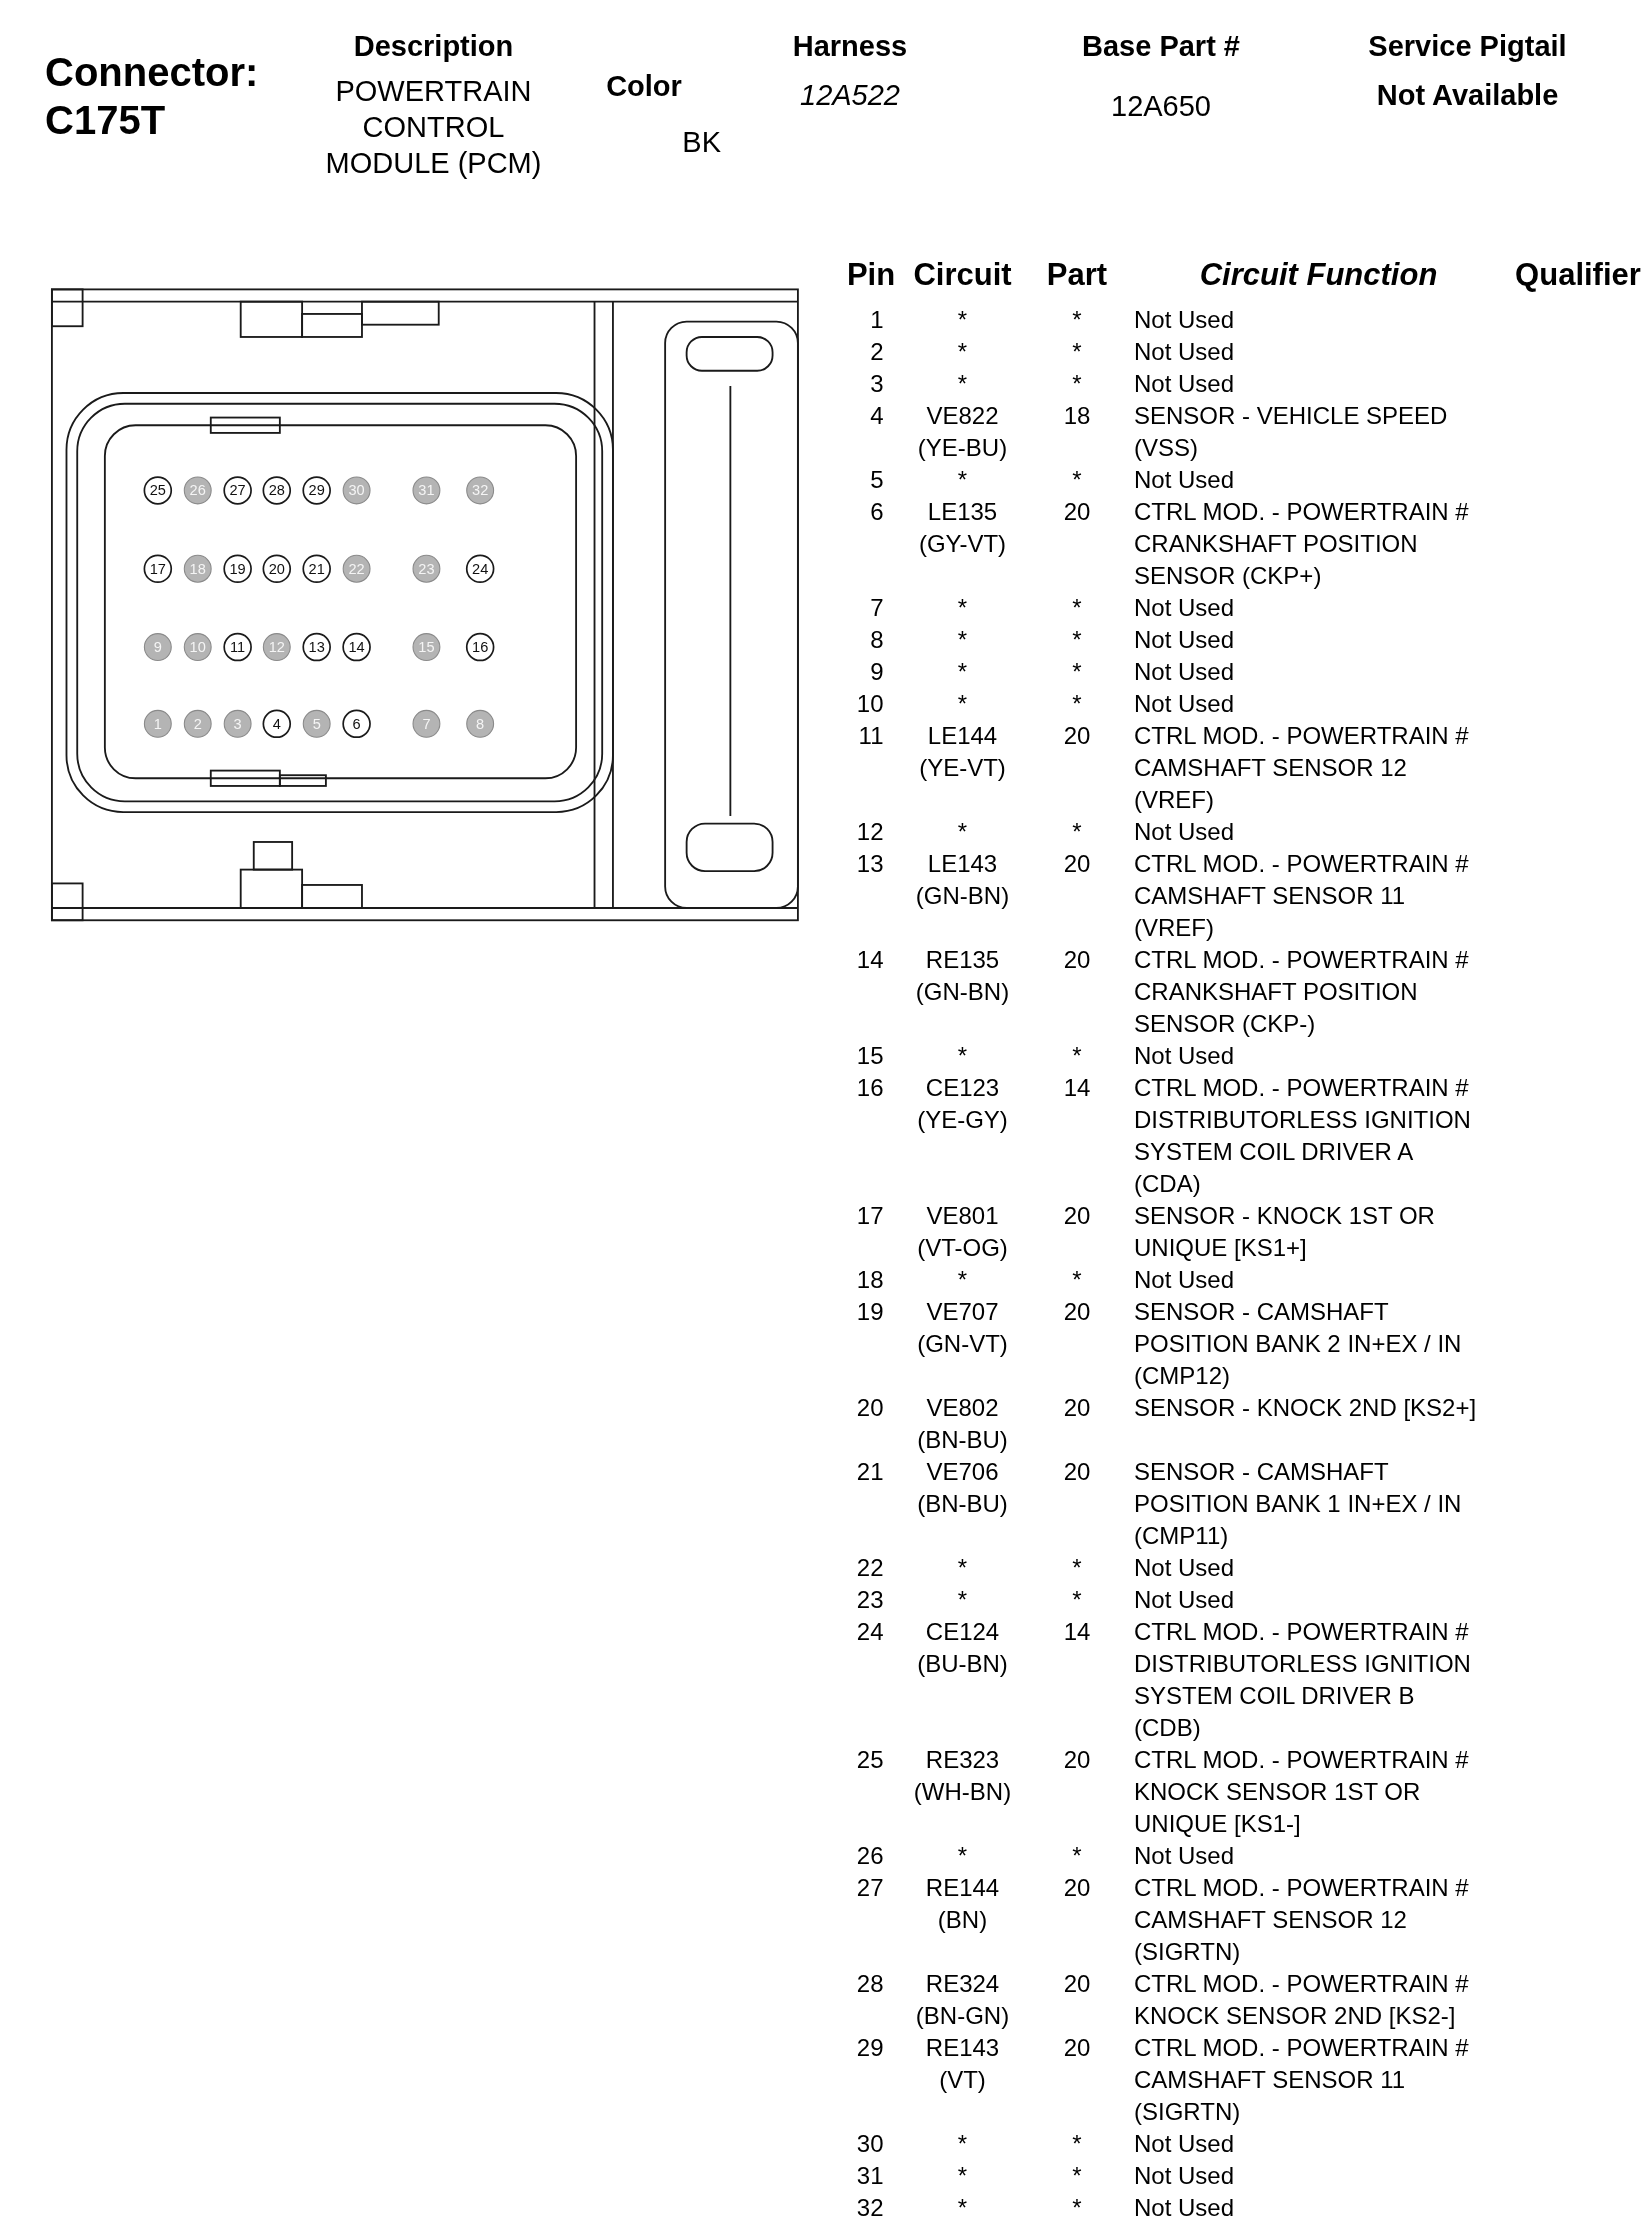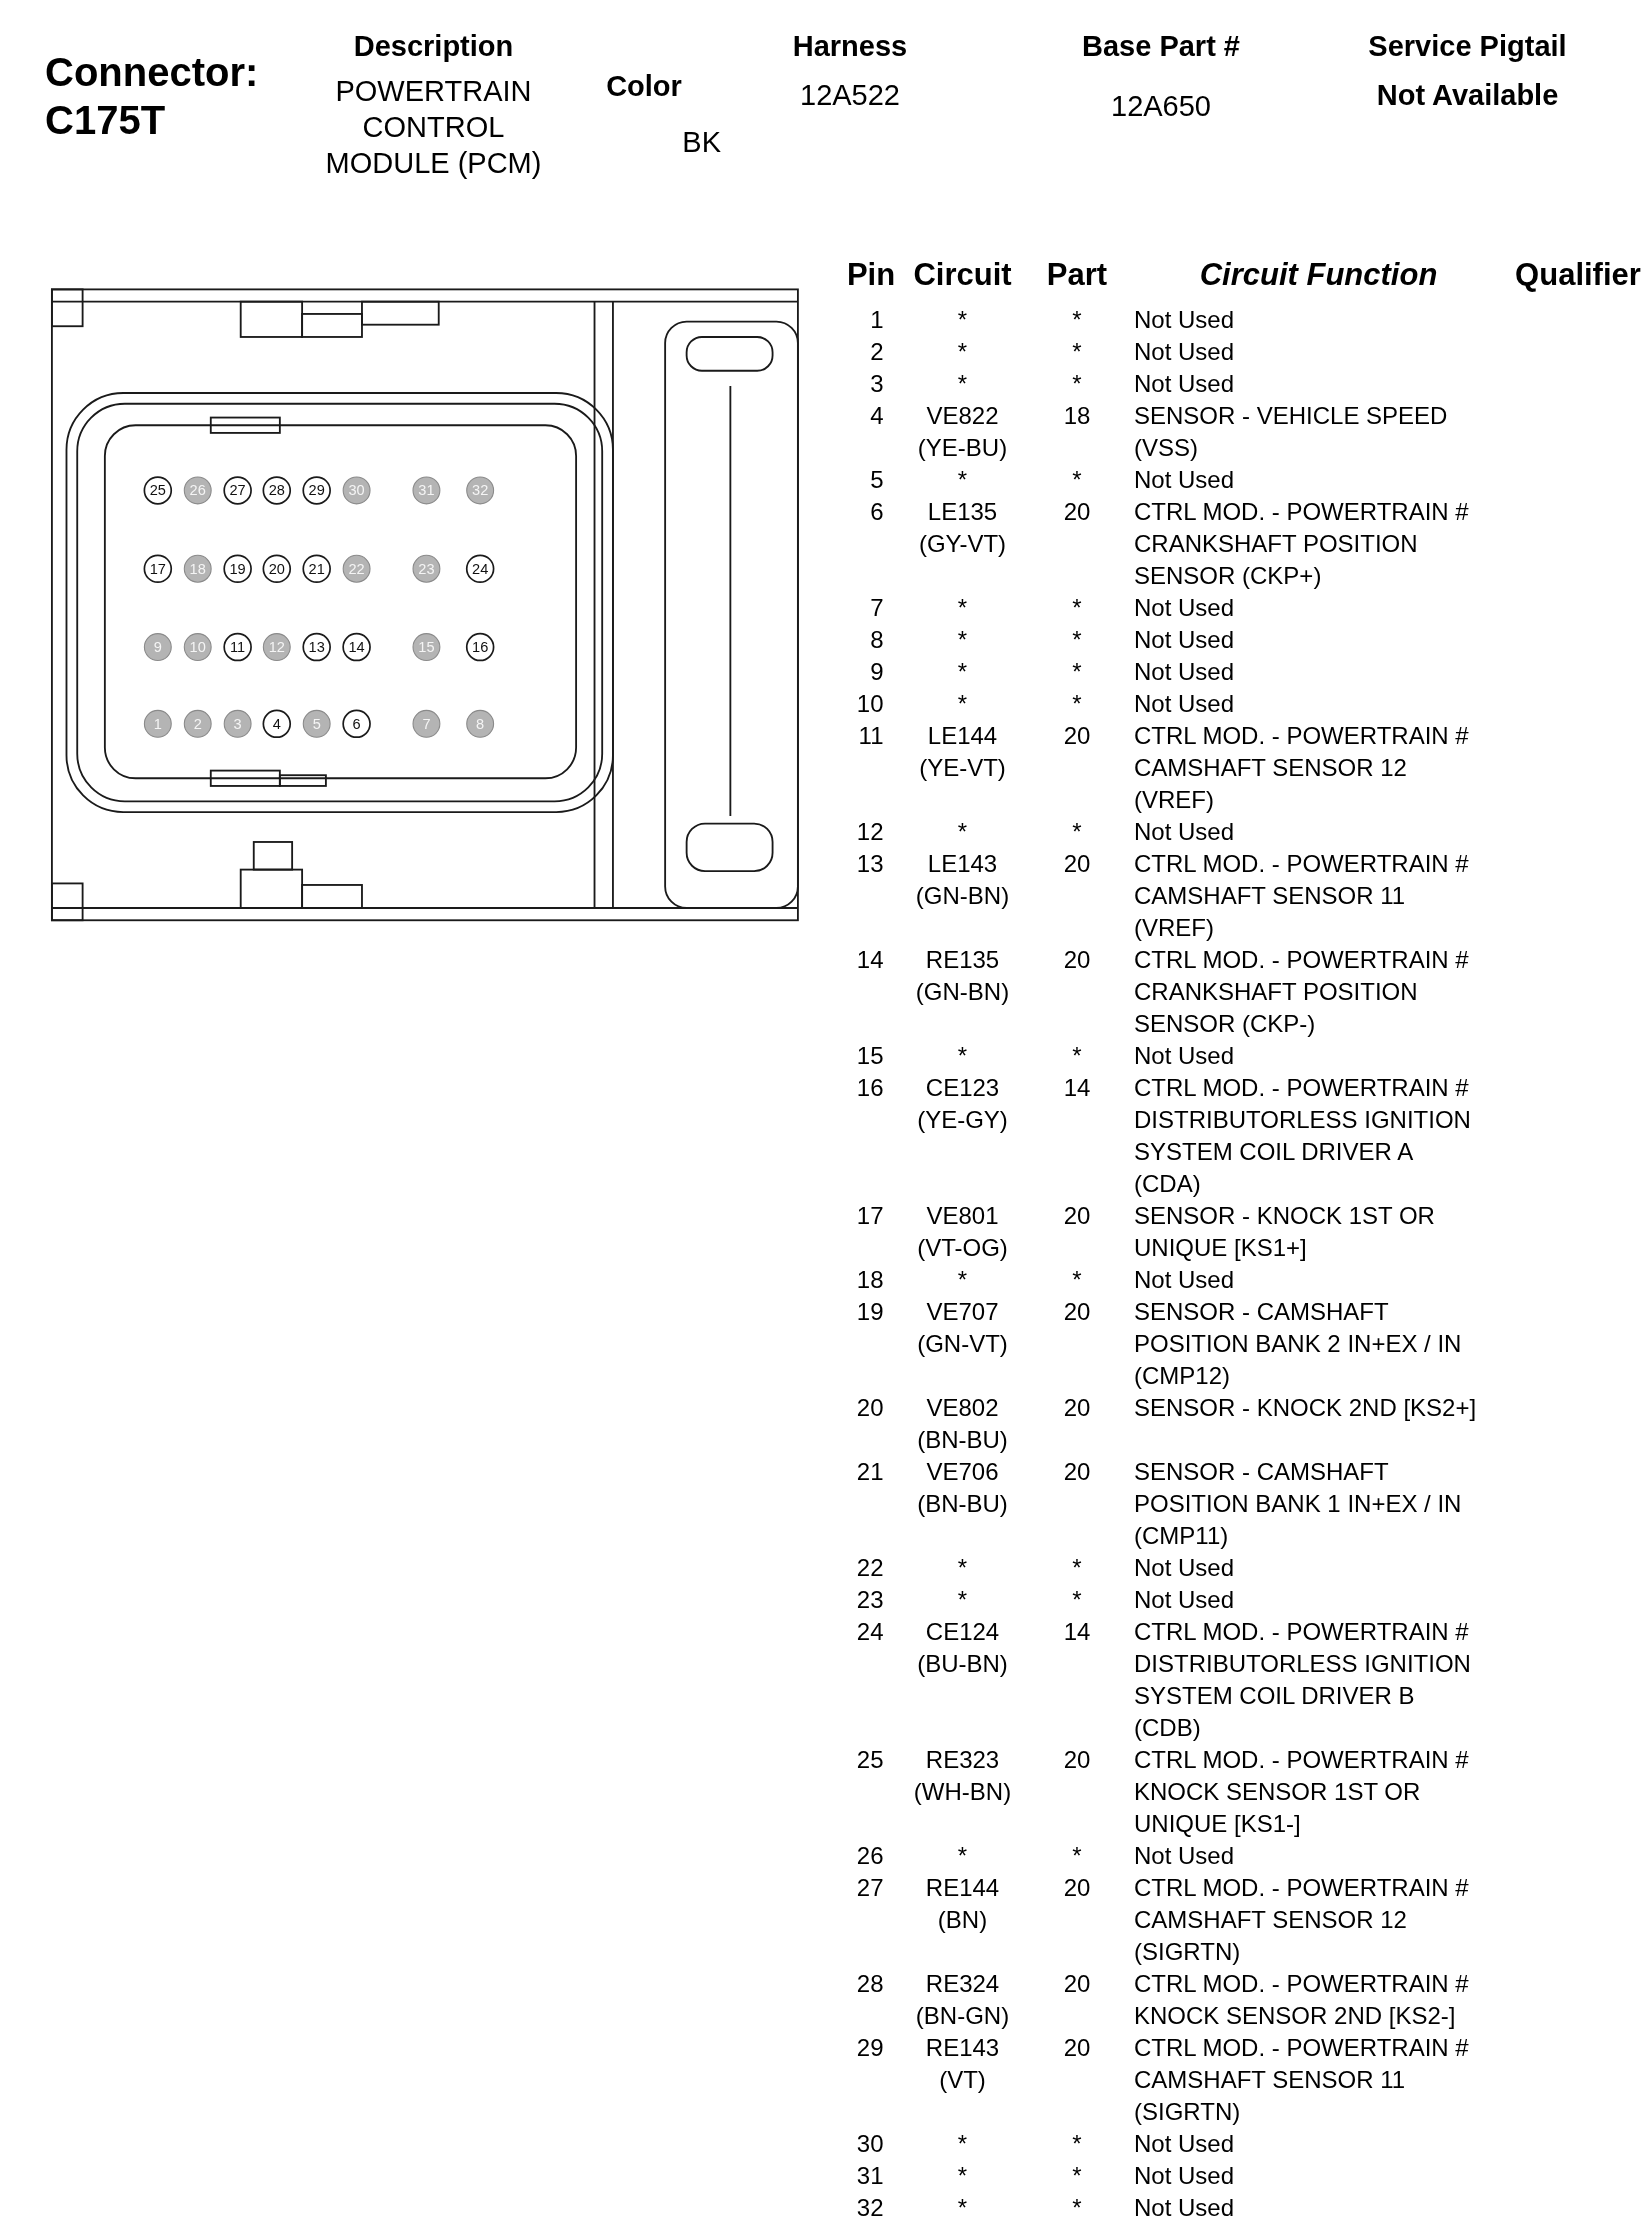--- a/index.html
+++ b/index.html
@@ -18,21 +18,21 @@
     font-weight:bold;font-size:40px;line-height:48px;
   }
   .hcol{position:absolute;text-align:center;}
   .hcol .hlabel{font-weight:bold;font-size:29px;line-height:37px;}
   .hcol .hval{font-size:29px;line-height:36px;}
   .hcol-desc{left:280px;top:28px;width:307px;}
   .hcol-desc .hval{margin-top:7.7px;}
   .hcol-color{left:567px;top:68px;width:154px;}
   .hcol-color .hval{margin-top:19px;text-align:right;}
   .hcol-harness{left:735px;top:28px;width:230px;}
-  .hcol-harness .hval{margin-top:12.3px;}
+  .hcol-harness .hval{margin-top:12.3px;font-style:italic;}
   .hcol-basepart{left:1046px;top:28px;width:230px;}
   .hcol-basepart .hval{margin-top:23px;}
   .hcol-pigtail{left:1337px;top:28px;width:261px;}
   .hcol-pigtail .hval{margin-top:12.3px;font-weight:bold;}
   
   .diagram{position:absolute;left:45px;top:286px;width:779px;height:653px;}
   .diagram svg{display:block;}
   .pin-num{font-family:"Liberation Sans",sans-serif;font-size:19px;}
   
   .pintable{position:absolute;left:837px;top:244px;width:815px;}

